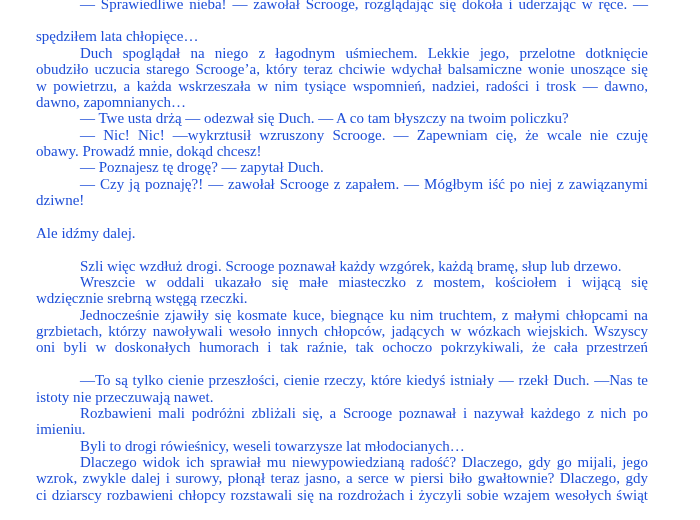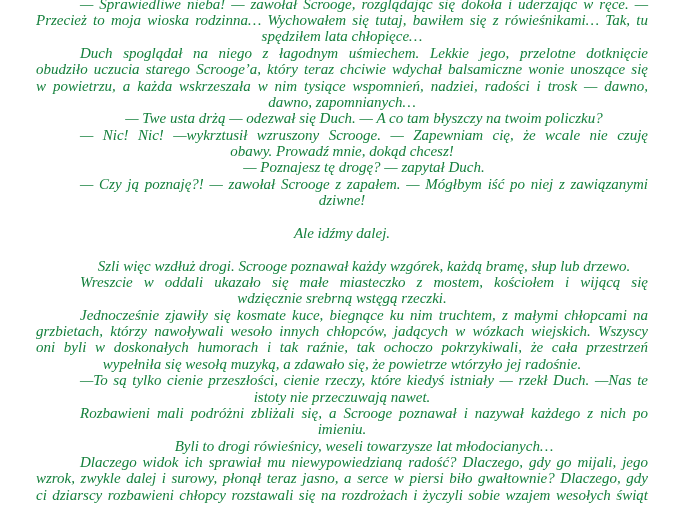--- a/index.html
+++ b/index.html
@@ -1,53 +1,51 @@
 <!DOCTYPE html>
 <html><head>
 <meta charset="utf-8">
 <style>
   html, body { margin:0; padding:0; background:#ffffff; }
   body { width:700px; height:520px; overflow:hidden; position:relative; }
   .page {
     position:absolute; left:0; top:0; width:700px; height:520px;
     font-family:"Liberation Serif", "DejaVu Serif", serif;
-    font-size:15px; color:#15803d;font-style:italic;
+    font-size:15px; color:#1d4ed8;
   }
   .line {
     position:absolute; left:36px; width:612px; height:16px;
-    line-height:16px; white-space:nowrap; overflow:visible;text-align:center;
+    line-height:16px; white-space:nowrap; overflow:visible;
   }
   .line.indent { left:80px; width:568px; }
   .line.justify { text-align:justify; text-align-last:justify; }
 </style>
 </head>
 <body>
 
 <div class="page">
   <div class="line indent justify" style="top:-4px">— Sprawiedliwe nieba! — zawołał Scrooge, rozglądając się dokoła i uderzając w ręce. —</div>
-  <div class="line justify" style="top:12px">Przecież to moja wioska rodzinna… Wychowałem się tutaj, bawiłem się z rówieśnikami… Tak, tu</div>
   <div class="line" style="top:28px">spędziłem lata chłopięce…</div>
   <div class="line indent justify" style="top:45px">Duch spoglądał na niego z łagodnym uśmiechem. Lekkie jego, przelotne dotknięcie</div>
   <div class="line justify" style="top:61px">obudziło uczucia starego Scrooge’a, który teraz chciwie wdychał balsamiczne wonie unoszące się</div>
   <div class="line justify" style="top:78px">w powietrzu, a każda wskrzeszała w nim tysiące wspomnień, nadziei, radości i trosk — dawno,</div>
   <div class="line" style="top:94px">dawno, zapomnianych…</div>
   <div class="line indent" style="top:110px">— Twe usta drżą — odezwał się Duch. — A co tam błyszczy na twoim policzku?</div>
   <div class="line indent justify" style="top:127px">— Nic! Nic! —wykrztusił wzruszony Scrooge. — Zapewniam cię, że wcale nie czuję</div>
   <div class="line indent" style="top:159px">— Poznajesz tę drogę? — zapytał Duch.</div>
   <div class="line" style="top:143px">obawy. Prowadź mnie, dokąd chcesz!</div>
   <div class="line indent justify" style="top:176px">— Czy ją poznaję?! — zawołał Scrooge z zapałem. — Mógłbym iść po niej z zawiązanymi</div>
   <div class="line" style="top:192px">dziwne!</div>
   <div class="line indent" style="top:258px">Szli więc wzdłuż drogi. Scrooge poznawał każdy wzgórek, każdą bramę, słup lub drzewo.</div>
   <div class="line" style="top:225px">Ale idźmy dalej.</div>
   <div class="line indent justify" style="top:274px">Wreszcie w oddali ukazało się małe miasteczko z mostem, kościołem i wijącą się</div>
   <div class="line" style="top:290px">wdzięcznie srebrną wstęgą rzeczki.</div>
   <div class="line indent justify" style="top:307px">Jednocześnie zjawiły się kosmate kuce, biegnące ku nim truchtem, z małymi chłopcami na</div>
   <div class="line justify" style="top:323px">grzbietach, którzy nawoływali wesoło innych chłopców, jadących w wózkach wiejskich. Wszyscy</div>
   <div class="line justify" style="top:339px">oni byli w doskonałych humorach i tak raźnie, tak ochoczo pokrzykiwali, że cała przestrzeń</div>
-  <div class="line" style="top:356px">wypełniła się wesołą muzyką, a zdawało się, że powietrze wtórzyło jej radośnie.</div>
   <div class="line indent justify" style="top:372px">—To są tylko cienie przeszłości, cienie rzeczy, które kiedyś istniały — rzekł Duch. —Nas te</div>
   <div class="line" style="top:389px">istoty nie przeczuwają nawet.</div>
   <div class="line indent justify" style="top:405px">Rozbawieni mali podróżni zbliżali się, a Scrooge poznawał i nazywał każdego z nich po</div>
   <div class="line" style="top:421px">imieniu.</div>
   <div class="line indent" style="top:438px">Byli to drogi rówieśnicy, weseli towarzysze lat młodocianych…</div>
   <div class="line indent justify" style="top:454px">Dlaczego widok ich sprawiał mu niewypowiedzianą radość? Dlaczego, gdy go mijali, jego</div>
   <div class="line justify" style="top:470px">wzrok, zwykle dalej i surowy, płonął teraz jasno, a serce w piersi biło gwałtownie? Dlaczego, gdy</div>
   <div class="line justify" style="top:487px">ci dziarscy rozbawieni chłopcy rozstawali się na rozdrożach i życzyli sobie wzajem wesołych świąt</div>
 </div>
 

